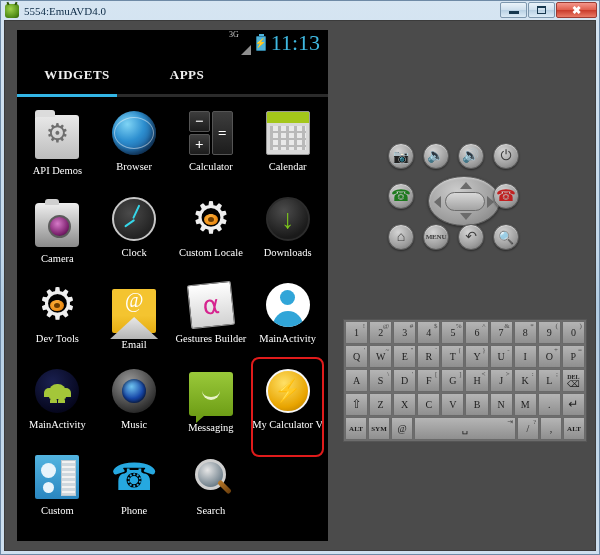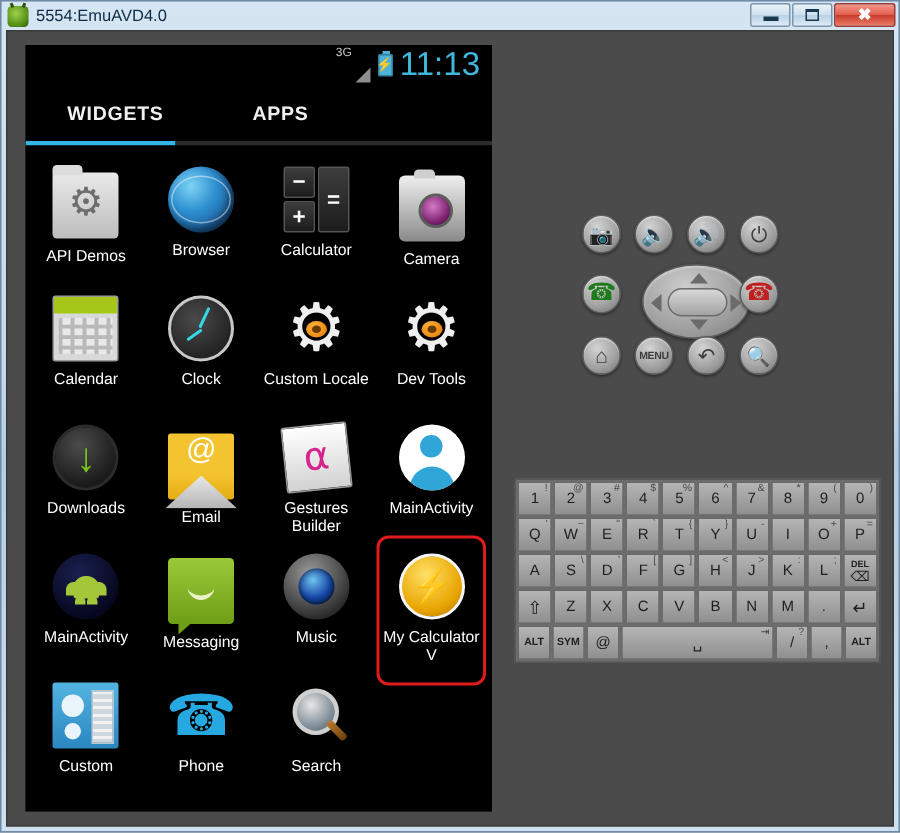--- a/index.html
+++ b/index.html
@@ -9,21 +9,21 @@
     overflow: hidden;
     background: #b8cde0;
   }
 
   
   .window {
     width: 600px; height: 555px;
     position: relative;
     background: linear-gradient(to bottom, #d6e5f2 0%, #c3d8ea 45%, #b3cde3 55%, #cfe0ef 100%);
     border: 1px solid #6e8aa6;
-    display: flex; flex-direction: column;
+    display: flex; flex-direction: column; font-family: Liberation Serif, serif;
   }
   .titlebar {
     height: 19px;
     display: flex; align-items: center;
     padding-left: 4px;
     position: relative;
     flex: 0 0 auto;
   }
   .title-icon {
     width: 14px; height: 14px;
@@ -502,53 +502,53 @@
           <div class="app">
             <div class="ic ic-calc">
               <span>−</span>
               <span class="eq">=</span>
               <span>+</span>
             </div>
             <div class="lbl">Calculator</div>
           </div>
 
           <div class="app">
+            <div class="ic ic-cal"></div>
+            <div class="lbl">Calendar</div>
+          </div>
+
+          <div class="app">
             <div class="ic ic-camera"></div>
             <div class="lbl">Camera</div>
-          </div>
-
-          <div class="app">
-            <div class="ic ic-cal"></div>
-            <div class="lbl">Calendar</div>
           </div>
 
           <div class="app">
             <div class="ic ic-clock"></div>
             <div class="lbl">Clock</div>
           </div>
 
           <div class="app">
             <div class="ic ic-gear">
               <span class="cog">⚙</span>
                 <span class="hub"></span>
             </div>
             <div class="lbl">Custom Locale</div>
           </div>
 
           <div class="app">
+            <div class="ic ic-dl"></div>
+            <div class="lbl">Downloads</div>
+          </div>
+
+          <div class="app">
             <div class="ic ic-gear">
               <span class="cog">⚙</span>
                 <span class="hub"></span>
             </div>
             <div class="lbl">Dev Tools</div>
-          </div>
-
-          <div class="app">
-            <div class="ic ic-dl"></div>
-            <div class="lbl">Downloads</div>
           </div>
 
           <div class="app">
             <div class="ic ic-email">
                 <span class="flap"></span>
               </div>
             <div class="lbl">Email</div>
           </div>
 
 
@@ -561,27 +561,27 @@
             <div class="ic ic-person"></div>
             <div class="lbl">MainActivity</div>
           </div>
 
           <div class="app">
             <div class="ic ic-droid"></div>
             <div class="lbl">MainActivity</div>
           </div>
 
           <div class="app">
+            <div class="ic ic-music"></div>
+            <div class="lbl">Music</div>
+          </div>
+
+          <div class="app">
             <div class="ic ic-msg"></div>
             <div class="lbl">Messaging</div>
-          </div>
-
-          <div class="app">
-            <div class="ic ic-music"></div>
-            <div class="lbl">Music</div>
           </div>
 
           <div class="app highlight">
             <div class="ic ic-bolt"></div>
             <div class="lbl">My Calculator V</div>
           </div>
 
           <div class="app">
             <div class="ic ic-people"></div>
             <div class="lbl">Custom</div>

